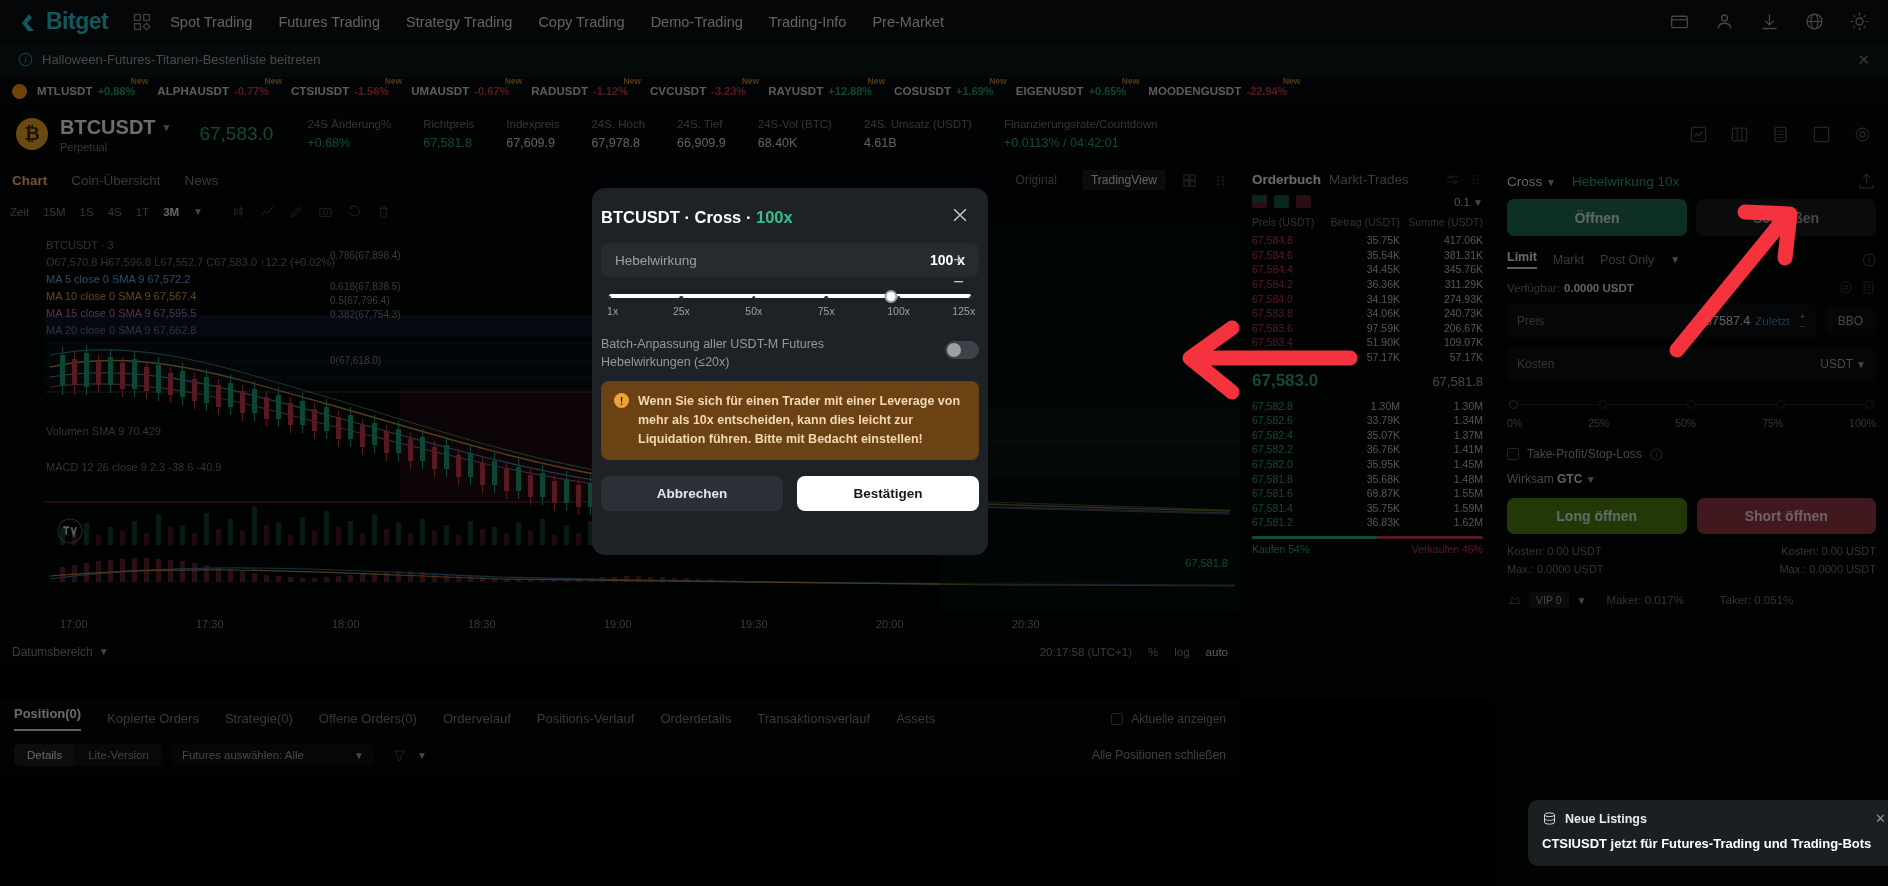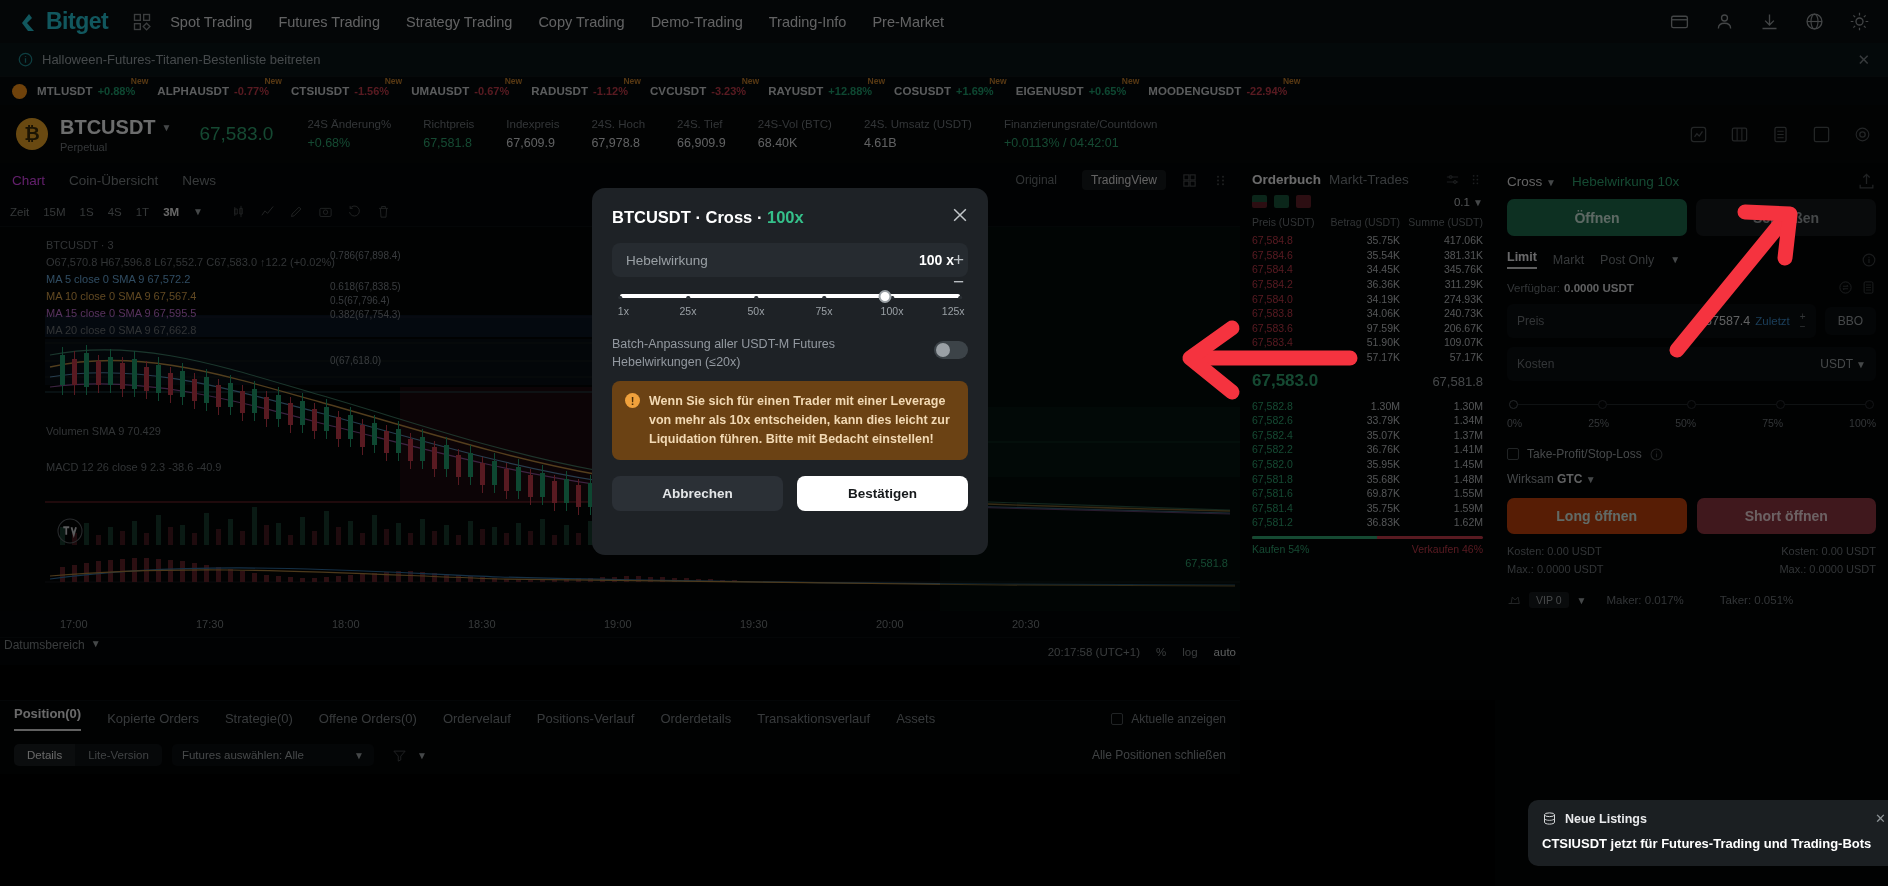--- a/index.html
+++ b/index.html
@@ -68,21 +68,21 @@
   .stat-v.g { color:#2fa36f; }
   .mk-right { margin-left:auto; display:flex; gap:22px; align-items:center; }
   .mk-ico { width:19px; height:19px; opacity:.55; }
 
   
   .charthdr {
     position:absolute; top:163px; left:0; width:1240px; height:34px;
     background:#040607; display:flex; align-items:center; padding:0 12px; gap:24px;
   }
   .ctab { font-size:13.5px; color:#7b8184; cursor:pointer; }
-  .ctab.act { color:#d946ef; font-weight:400; }
+  .ctab.act { color:#fdba74; font-weight:700; }
   .chr-right { margin-left:auto; display:flex; gap:16px; align-items:center; }
   .chr-pill { font-size:12px; color:#6d7376; padding:3px 9px; border-radius:4px; }
   .chr-pill.act { background:#16191b; color:#dcdcdc; }
 
   .chartbar {
     position:absolute; top:197px; left:0; width:1240px; height:30px;
     background:#040607; display:flex; align-items:center; padding:0 10px; gap:14px;
     border-bottom:1px solid #0b0e10;
   }
   .tf { font-size:11.5px; color:#767c7f; cursor:pointer; }
@@ -96,21 +96,21 @@
   .lgc1 { color:#6aa9d8; } .lgc2 { color:#d6a04a; } .lgc3 { color:#bf6fd0; }
   .sidetools { position:absolute; left:0; top:227px; width:40px; height:384px;
                background:#040607; display:flex; flex-direction:column; align-items:center;
                padding-top:8px; gap:17px; border-right:1px solid #0b0e10; }
   .stool { width:17px; height:17px; opacity:.45; }
 
   .timeaxis { position:absolute; top:611px; left:0; width:1240px; height:26px;
               background:#040607; display:flex; align-items:center; }
   .tmk { position:absolute; font-size:11px; color:#787e81; }
   .chartfoot { position:absolute; top:637px; left:0; width:1240px; height:28px;
-               background:#040607; display:flex; padding:0 4px;
+               background:#040607; display:flex; align-items:center; padding:0 12px;
                border-top:1px solid #0b0e10; }
   .cf-txt { font-size:12px; color:#7f8588; }
   .cf-right { margin-left:auto; display:flex; gap:16px; align-items:center; font-size:11.5px; color:#7f8588; }
 
   
   .obwrap { position:absolute; top:163px; left:1240px; width:255px; height:537px; background:#030506; }
   .obhdr { display:flex; gap:8px; padding:9px 12px 6px; }
   .obtab { font-size:13.5px; color:#7b8184; cursor:pointer; }
   .obtab.act { color:#ececec; font-weight:600; }
   .ob-ico { width:15px; height:15px; opacity:.45; }
@@ -164,21 +164,21 @@
   .sl-dot { width:9px; height:9px; border-radius:50%; border:1.5px solid #52585b; }
   .sl-line { flex:1; height:1px; background:#23282b; }
   .sl-pcts { display:flex; justify-content:space-between; font-size:10.5px; color:#70767a; padding:4px 0 12px; }
   .op-tp { display:flex; align-items:center; gap:8px; font-size:12px; color:#9aa0a3; padding:6px 0; }
   .cbx { width:12px; height:12px; border:1px solid #4a5053; border-radius:2px; }
   .op-gtc { font-size:12px; color:#9aa0a3; padding:5px 0 12px; }
   .op-gtc b { color:#d5d7d9; }
   .op-actions { display:flex; gap:10px; margin-bottom:8px; }
   .op-act { flex:1; height:36px; border-radius:7px; display:flex; align-items:center;
             justify-content:center; font-size:14px; font-weight:600; }
-  .act-long { background:#c2410c; color:#d7ece2; }
+  .act-long { background:#4d7c0f; color:#d7ece2; }
   .act-short { background:#8e3540; color:#f0d8db; }
   .op-costs { display:flex; font-size:11px; color:#70767a; line-height:18px; }
   .op-costs .c2 { margin-left:auto; text-align:right; }
   .op-vip { display:flex; align-items:center; gap:8px; padding:14px 0 0; font-size:11.5px; color:#70767a;}
   .vip-badge { background:#16191b; border-radius:3px; padding:2px 7px; font-size:10.5px; color:#9aa0a3;}
 
   
   .btabs { position:absolute; top:700px; left:0; width:1240px; height:36px;
            background:#030506; display:flex; align-items:center; gap:26px; padding:0 14px;
            border-top:1px solid #0b0e10; }
@@ -191,21 +191,21 @@
   .seg div { font-size:11.5px; padding:5px 13px; color:#8d9396; background:#0e1214; }
   .seg div.act { background:#1a1e20; color:#e4e4e4; }
   .selbox { display:flex; align-items:center; gap:50px; background:#0b0e10;
             border-radius:5px; padding:5px 10px; font-size:11.5px; color:#9aa0a3; }
   .brow2-right { margin-left:auto; font-size:12px; color:#8d9396; }
 
   
   .dim { position:absolute; inset:0; background:rgba(0,0,0,.55); }
   .modal {
     position:absolute; left:592px; top:188px; width:396px; height:367px;
-    background:#1e2226; border-radius:13px; padding:20px 20px 18px;
+    background:#1e2226; border-radius:13px; padding:20px 9px 18px;
   }
   .md-title { font-size:16.5px; font-weight:700; color:#fff; margin-bottom:16px; }
   .md-title .cross { color:#fff; } .md-title .lev { color:#35c08a; }
   .md-x { position:absolute; right:18px; top:17px; width:20px; height:20px;
           color:#c3c7ca; cursor:pointer; }
   .md-lev { display:flex; align-items:center; height:34px; background:#262b30;
             border-radius:8px; padding:0 14px; margin-bottom:14px; }
   .md-lev .l { font-size:13.5px; color:#9aa0a5; }
   .md-lev .v { margin-left:auto; font-size:14px; font-weight:700; color:#fff; }
   .md-plus { position:absolute; right:24px; top:61px; font-size:19px; color:#b8bdc1; cursor:pointer; }

